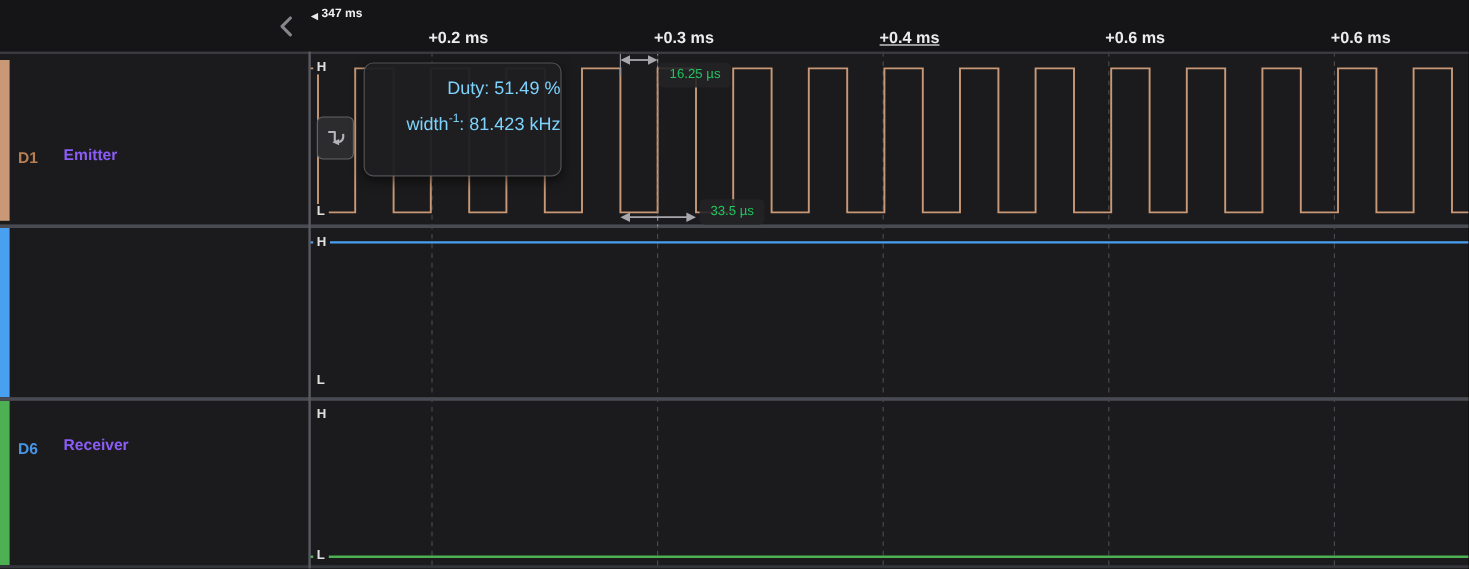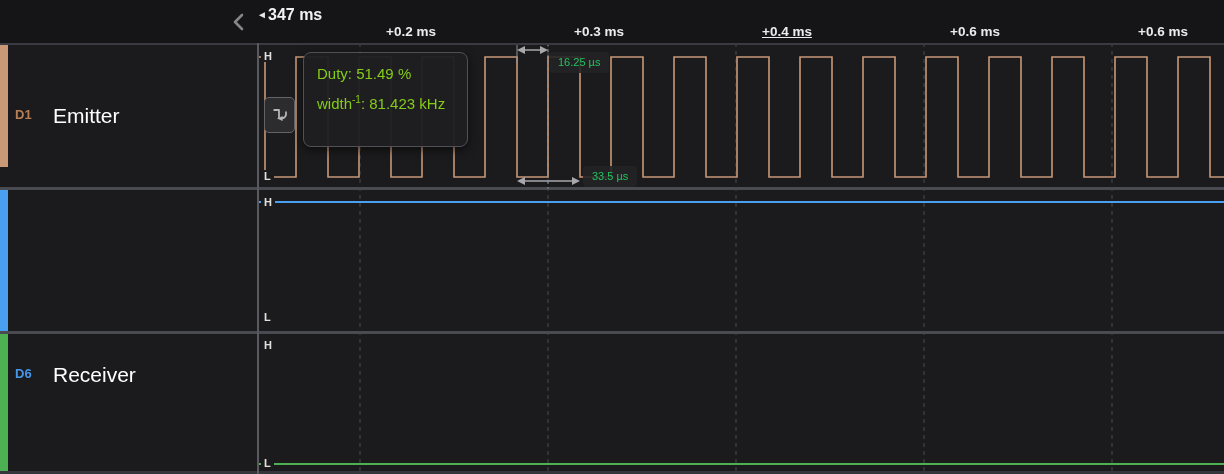--- a/index.html
+++ b/index.html
@@ -7,28 +7,28 @@
     position:relative;width:1224px;height:474px;overflow:hidden;
     background:#1b1b1d;
     font-family:"Liberation Sans", sans-serif;
     -webkit-font-smoothing:antialiased;
   }
   
   #ruler{position:absolute;left:0;top:0;width:1224px;height:43px;background:#151517;z-index:3;}
   #ruler-sep{position:absolute;left:0;top:43px;width:1224px;height:2px;background:#3a3b40;z-index:3;}
   #back-chevron{position:absolute;left:231px;top:12px;width:16px;height:20px;cursor:pointer;z-index:4;}
   #start-marker{position:absolute;left:257px;top:9px;font-size:10px;color:#e8e8e8;z-index:4;}
-  #start-time{position:absolute;left:268px;top:6px;font-size:16px;font-weight:bold;color:#f2f2f2;z-index:4;}
-  .ruler-mark{position:absolute;top:24px;font-size:13.5px;font-weight:bold;color:#ececec;white-space:nowrap;z-index:4;margin-left:29px;}
+  #start-time{position:absolute;left:268px;top:6px;font-size:10px;font-weight:bold;color:#f2f2f2;z-index:4;}
+  .ruler-mark{position:absolute;top:24px;font-size:13.5px;font-weight:bold;color:#ececec;white-space:nowrap;z-index:4;}
   
   .row-label-zone{position:absolute;left:0;width:257px;cursor:pointer;z-index:2;}
-  #row1{top:33px;height:134px;} #row2{top:190px;height:141px;} #row3{top:334px;height:137px;}
+  #row1{top:50px;height:134px;} #row2{top:190px;height:141px;} #row3{top:334px;height:137px;}
   .colorbar{position:absolute;left:0;top:0;width:8px;height:100%;}
   .chan-id{position:absolute;left:15px;font-size:13px;font-weight:bold;}
-  .chan-name{position:absolute;left:53px;font-size:21px;color:#ffffff;white-space:nowrap;}
+  .chan-name{position:absolute;left:53px;font-size:13px;color:#8b5cf6;white-space:nowrap;font-weight:bold;}
   #row1 .chan-id{top:74px;} #row1 .chan-name{top:71px;}
   #row2 .chan-id{top:176px;} #row2 .chan-name{top:173px;}
   .separator{position:absolute;left:0;width:1224px;height:3px;background:#4a4b52;z-index:2;}
   #sep1{top:187px;} #sep2{top:331px;} #sep3{top:471px;background:#35363b;}
   #panel-border{position:absolute;left:257px;top:43px;width:2px;height:431px;background:#595a60;z-index:3;}
   
   #wave-area{position:absolute;left:259px;top:45px;width:965px;height:429px;z-index:1;}
   #wave-svg{position:absolute;left:0;top:0;width:1224px;height:474px;z-index:2;pointer-events:none;}
   .hl-label{
     position:absolute;left:261px;font-size:11px;font-weight:bold;color:#e0e0e0;
@@ -39,21 +39,21 @@
     position:absolute;left:264px;top:97px;width:29px;height:34px;
     background:#2c2c2f;border:1px solid #646468;border-radius:5px;
     display:flex;align-items:center;justify-content:center;cursor:pointer;z-index:5;
   }
   #tooltip{
     position:absolute;left:303px;top:52px;width:165px;height:95px;box-sizing:border-box;
     background:rgba(30,30,33,0.96);border:1px solid #515155;border-radius:8px;
     box-shadow:0 3px 10px rgba(0,0,0,0.55);
     padding:8px 0 0 13px;z-index:6;
   }
-  .tt-line{font-size:15px;color:#84cc16;line-height:26px;white-space:nowrap;}
+  .tt-line{font-size:15px;color:#7dd3fc;line-height:26px;white-space:nowrap;text-align:right;}
   .tt-line sup{font-size:10px;}
   .measure-label{
     position:absolute;font-size:11px;font-weight:normal;color:#22c55e;
     background:rgba(35,35,38,0.9);border-radius:4px;padding:1px 9px;
     white-space:nowrap;z-index:5;line-height:19px;
   }
   #label-width{left:549px;top:52px;}
   #label-period{left:583px;top:166px;}
 </style>
 </head>

